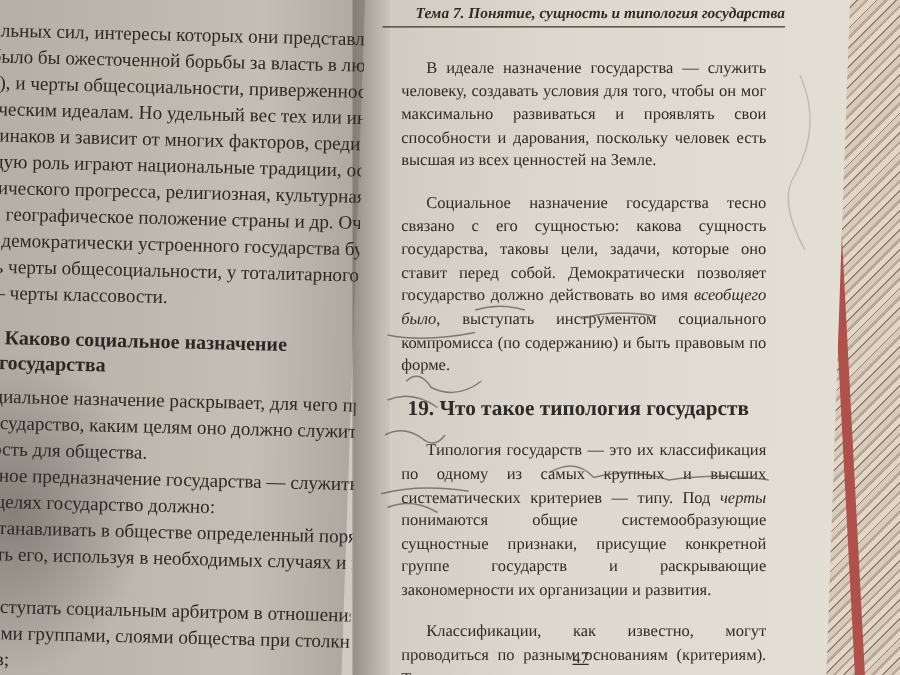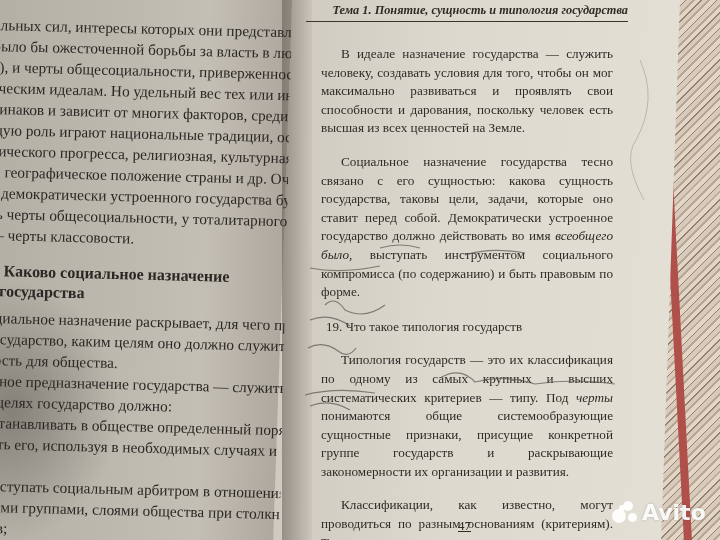--- a/index.html
+++ b/index.html
@@ -56,21 +56,21 @@
     position: absolute; left: 306px; top: 3px; width: 322px;
     text-align: right; font-size: 12.3px; font-style: italic; font-weight: bold;
     color: #2e2a26; border-bottom: 1.5px solid #3a342f; padding-bottom: 3px;
   }
   .right-text {
     position: absolute; left: 306px; top: 30px; width: 322px;
     font-size: 13.2px; line-height: 18.6px; color: #2f2b27; text-align: justify;
   }
   .right-text p { margin: 15px; text-indent: 20px; }
   .right-text .h19 {
-    font-weight: normal; font-size: 13px; margin: 16px 0 10px 0; text-indent: 20px;
+    font-weight: bold; font-size: 17px; margin: 16px 0 10px 0; text-indent: 20px;
   }
   .right-text em { font-style: italic; }
   .page-number {
     position: absolute; left: 458px; top: 518px; font-size: 13px; color: #2f2b27; text-decoration: underline;
   }
   .pencil {
     position: absolute; pointer-events: none;
   }
   .watermark {
     position: absolute; left: 612px; top: 500px; display: flex; align-items: center; gap: 4px;
@@ -118,45 +118,36 @@
     <div class="line">устанавливать в обществе определенный порядок и под-</div>
     <div class="line">вать его, используя в необходимых случаях и принуж-</div>
     <div class="line">;</div>
     <div class="line">выступать социальным арбитром в отношениях между</div>
     <div class="line">ными группами, слоями общества при столкновении их</div>
     <div class="line">сов;</div>
     <div class="line">защищать личность от произвола, создавать нормаль-</div>
 
   </div>
 
-  <div class="right-header">Тема 1. Понятие, сущность и типология государства</div>
+  <div class="right-header">Тема 7. Понятие, сущность и типология государства</div>
 
   <div class="right-text">
     <p>В идеале назначение государства — служить человеку, создавать условия для того, чтобы он мог максимально развиваться и проявлять свои способности и дарования, поскольку человек есть высшая из всех ценностей на Земле.</p>
-    <p><span>Социальное назначение государства тесно связано с его сущностью: какова сущность государства, таковы цели, задачи, которые оно ставит перед собой. Демократически устроенное государство должно действовать во имя </span><em>всеобщего было</em><span>, выступать инструментом социального компромисса (по содержанию) и быть правовым по форме.</span></p>
+    <p><span>Социальное назначение государства тесно связано с его сущностью: какова сущность государства, таковы цели, задачи, которые оно ставит перед собой. Демократически позволяет государство должно действовать во имя </span><em>всеобщего было</em><span>, выступать инструментом социального компромисса (по содержанию) и быть правовым по форме.</span></p>
     <div class="h19">19. Что такое типология государств</div>
     <p><span>Типология государств — это их классификация по одному из самых крупных и высших систематических критериев — типу. Под </span><em>черты</em><span> понимаются общие системообразующие сущностные признаки, присущие конкретной группе государств и раскрывающие закономерности их организации и развития.</span></p>
     <p>Классификации, как известно, могут проводиться по разным основаниям (критериям). Типология государств позволяет проследить закономерности их развития, содействует более глубокому выявлению сущности государств, их качеств, признаков и свойств, дает возможность прогнозировать их дальнейшее существование.</p>
     <p>Типология государств — не абстрактная умозрительная конструкция. Она базируется на обобщении большого фактического материала исторического, социологического, экономического, правового и иного характера, на изучении объективных процессов и связей, существующих в конкретном обществе, на анализе особенностей функционирования государственно-правовых явлений и систем.</p>
 
   </div>
 
   <svg class="pencil" width="720" height="540" style="left:0;top:0;">
     <path d="M380 248 q20 -6 40 0 M465 255 q25 -8 60 -2 M310 268 q30 6 70 -2" stroke="#5a5450" stroke-width="1.2" fill="none" opacity="0.7"></path>
     <path d="M325 305 q10 -10 20 5 q20 10 40 -5 M310 320 q20 -8 40 6" stroke="#5a5450" stroke-width="1.2" fill="none" opacity="0.7"></path>
     <path d="M308 348 q15 -8 30 3 q10 8 18 -3" stroke="#5a5450" stroke-width="1.2" fill="none" opacity="0.7"></path>
     <path d="M440 378 q20 -12 35 4 q30 -8 60 2 q40 -6 80 0 M305 395 q30 -8 70 -2" stroke="#5a5450" stroke-width="1.2" fill="none" opacity="0.7"></path>
     <path d="M310 406 q20 -8 40 4" stroke="#5a5450" stroke-width="1.2" fill="none" opacity="0.7"></path>
     <path d="M640 60 q18 40 -4 80 q-14 20 8 60" stroke="#8a8480" stroke-width="1" fill="none" opacity="0.45"></path>
   </svg>
 
   <div class="page-number">47</div>
 
-  <div class="watermark">
-    <div class="dots">
-      <span style="left:0;top:8px;width:14px;height:14px;"></span>
-      <span style="left:11px;top:0;width:10px;height:10px;"></span>
-      <span style="left:16px;top:12px;width:9px;height:9px;"></span>
-      <span style="left:7px;top:4px;width:6px;height:6px;"></span>
-    </div>
-    <span>Avito</span>
-  </div>
 </div>
 
 </body></html>

